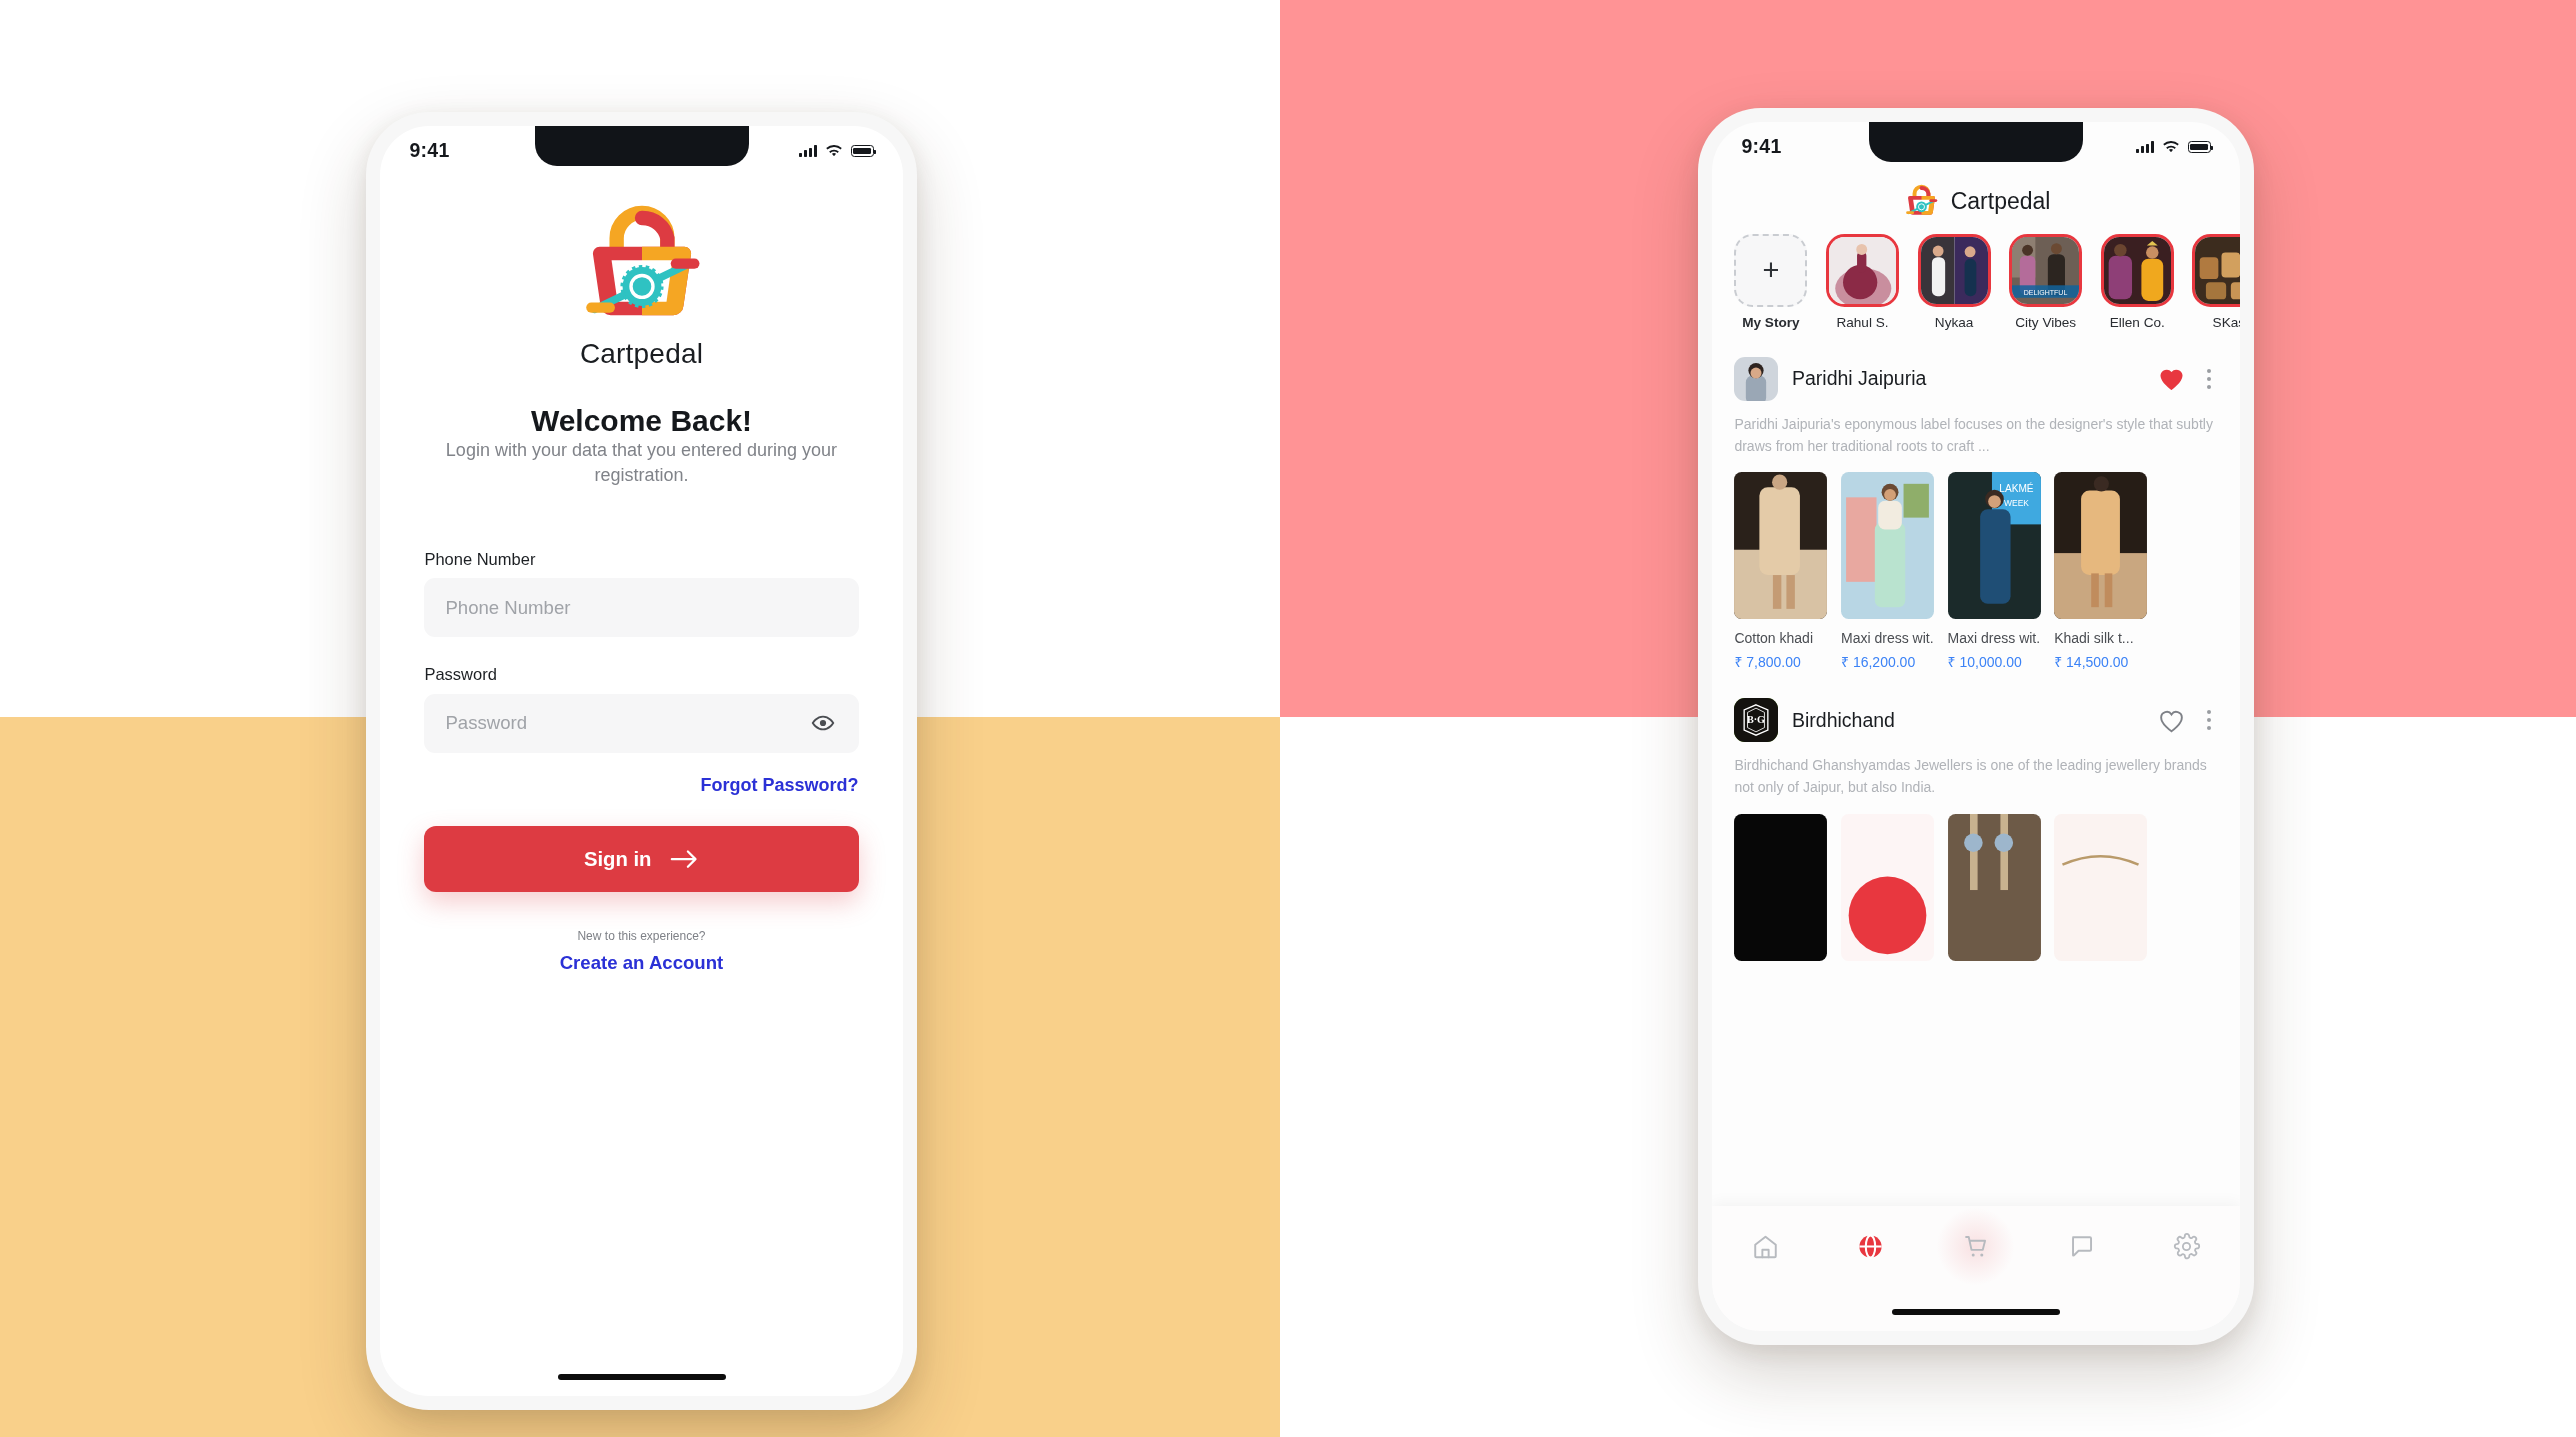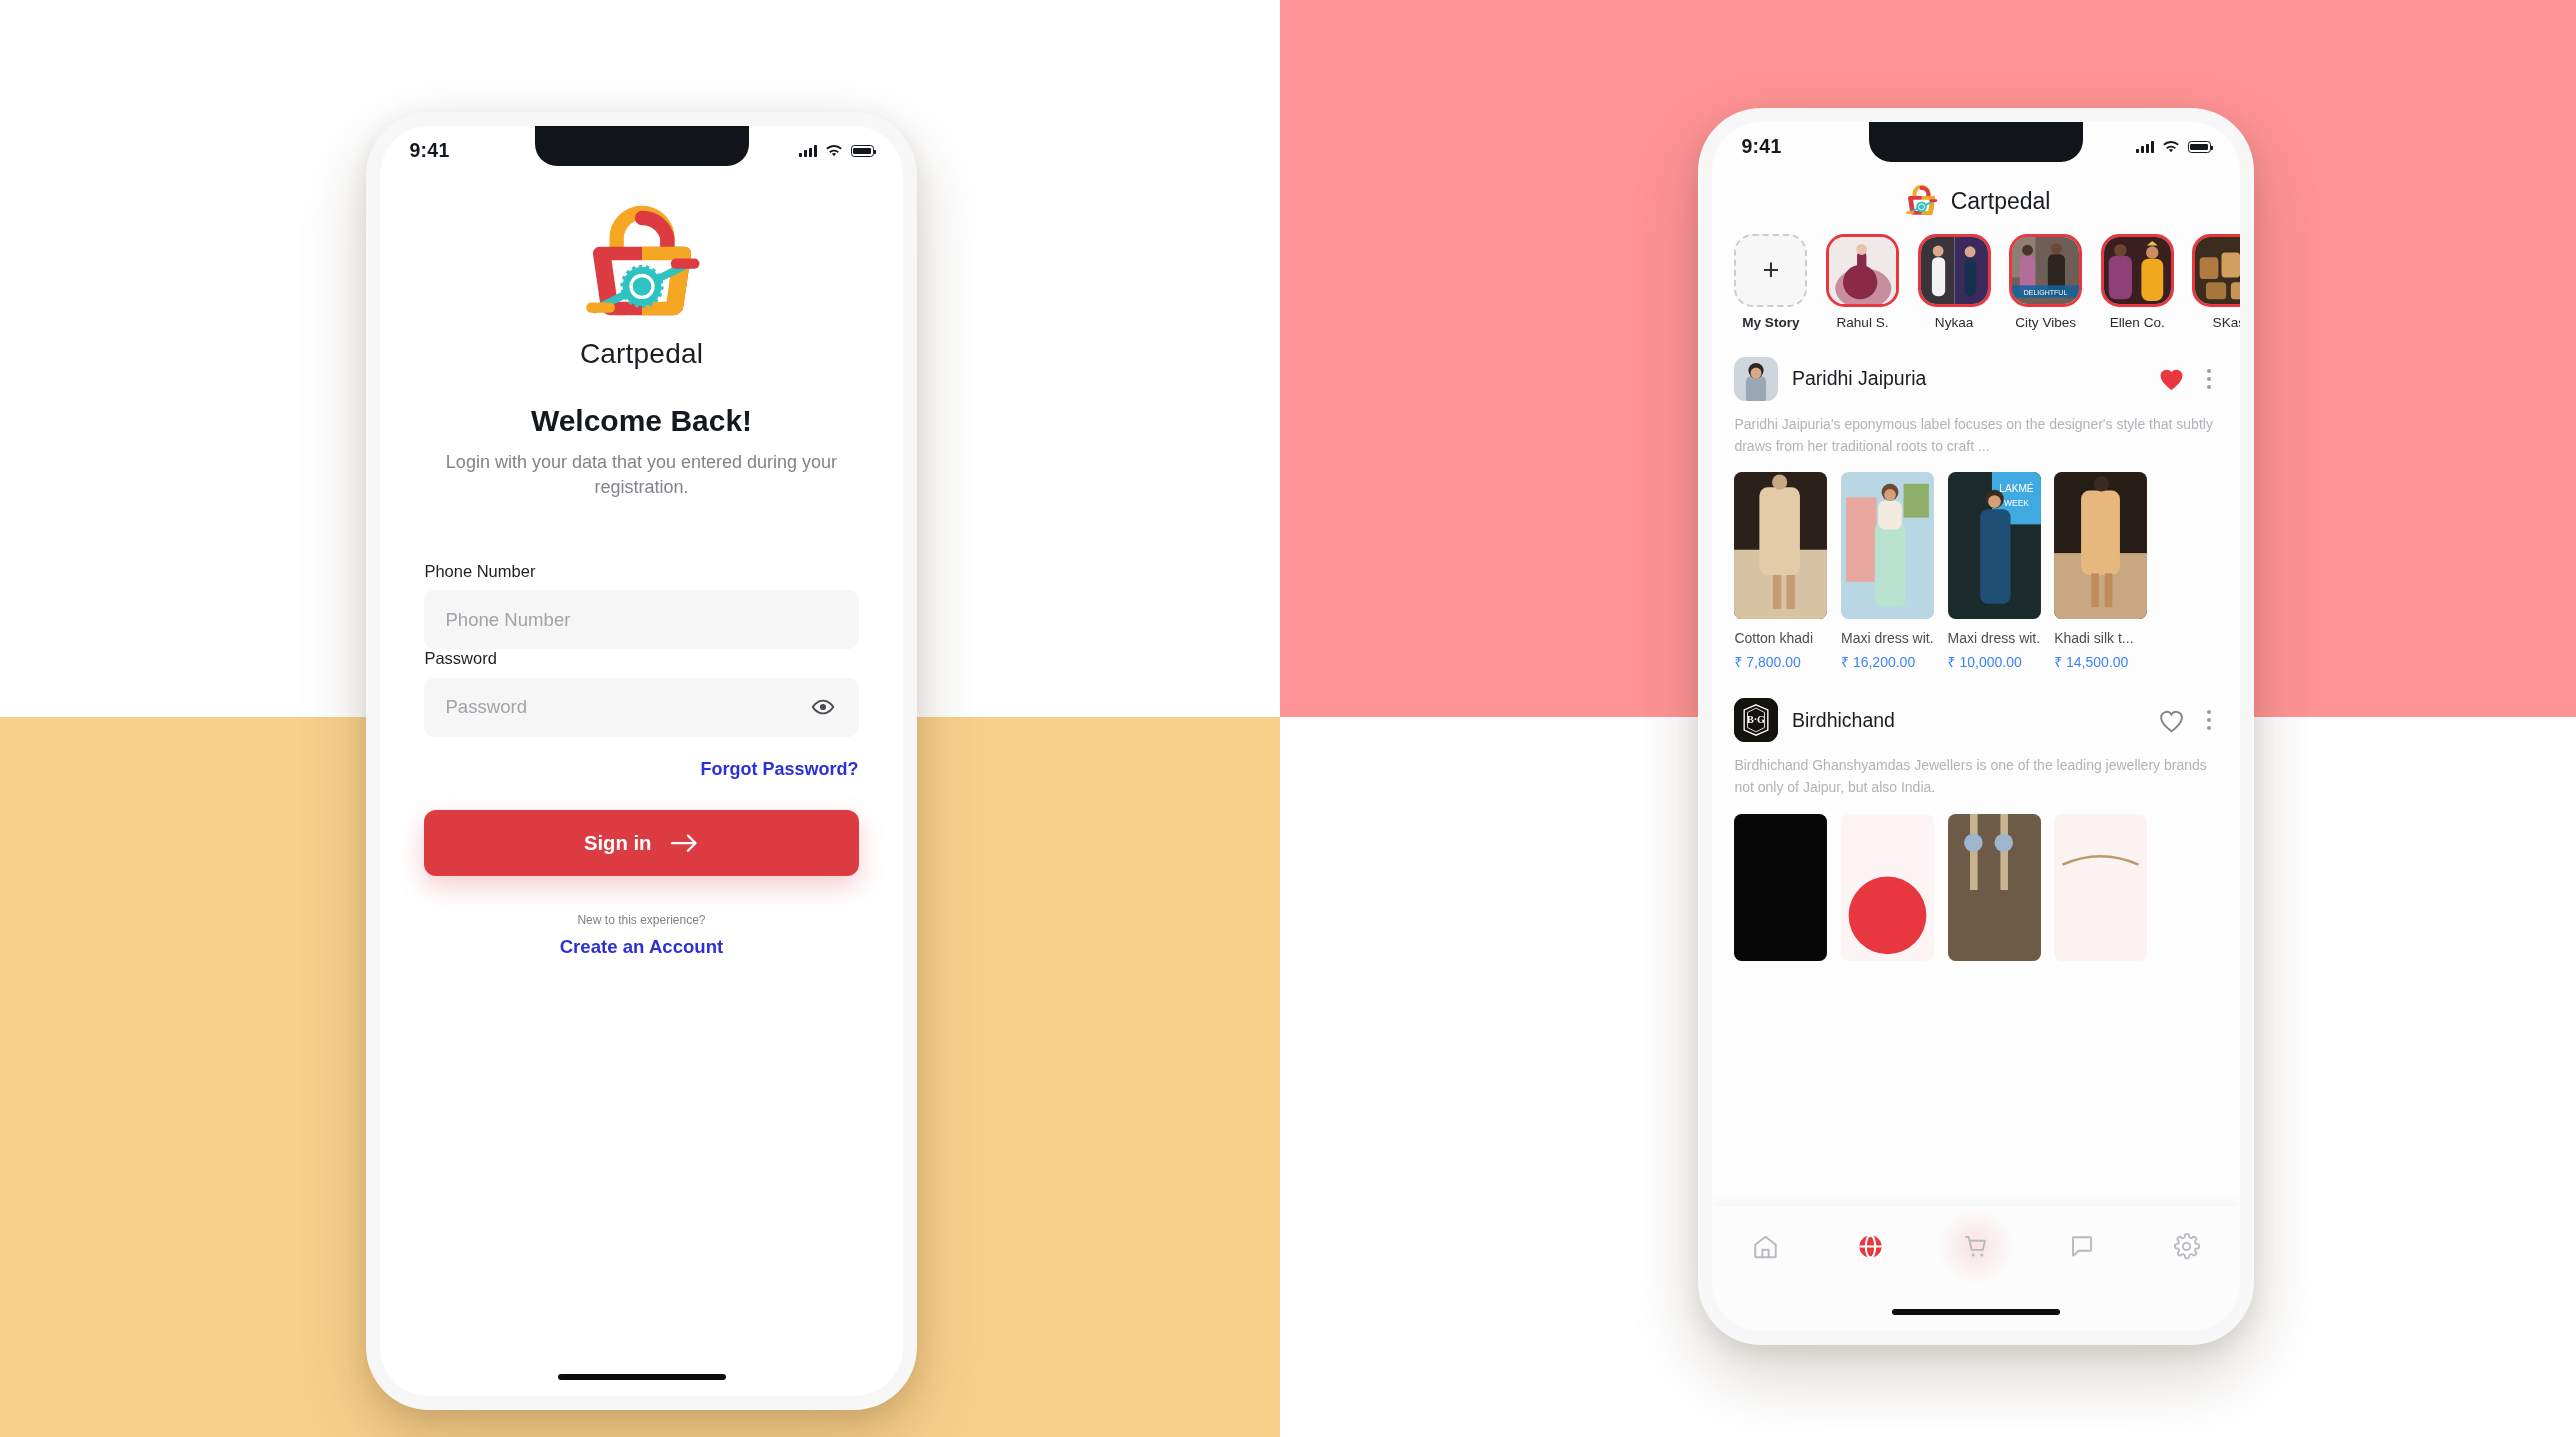--- a/index.html
+++ b/index.html
@@ -64,25 +64,25 @@
   .home-indicator{
     position:absolute;bottom:16px;left:50%;transform:translateX(-50%);
     width:168px;height:6px;background:#0d0d0d;border-radius:3.4px;z-index:40;
   }
 
   
   .login-body { padding: 0 44px; text-align:center; }
   .logo-wrap { margin-top: 25.4px; display:flex; justify-content:center; }
   .brand-name { margin-top: 5.1px; font-size: 28px; color:#1a1d21; letter-spacing:0.2px; }
   .welcome { margin-top: 34px; font-size: 30px; font-weight:700; color:#15181c; }
-  .subtitle { margin-top: 12px; font-size: 18px; line-height:1.42; color:#808389; }
+  .subtitle { font-size: 18px; line-height:1.42; color:#808389; }
 
   .field-group { text-align:left; }
   #field-phone { margin-top: 61px; }
-  #field-pass  { }
+  #field-pass  { margin-top: 28px; }
   .field-label { font-size: 16.5px; color:#1d2024; margin-bottom: 9.3px; }
   .field-box {
     position:relative; height: 59px; background:#f6f6f7; border-radius:11px;
     display:flex; align-items:center; padding: 0 21px;
   }
   .field-box input {
     flex:1; border:0; outline:0; background:transparent;
     font-family:"Liberation Sans", sans-serif; font-size:18.6px; color:#2a2d32;
   }
   .field-box input::placeholder { color:#a0a3a8; }

